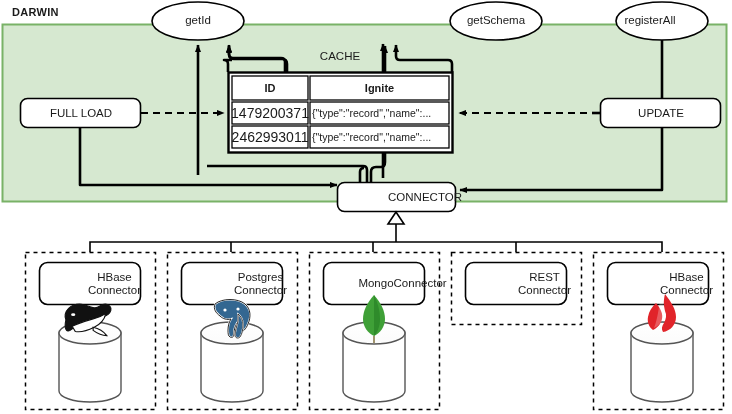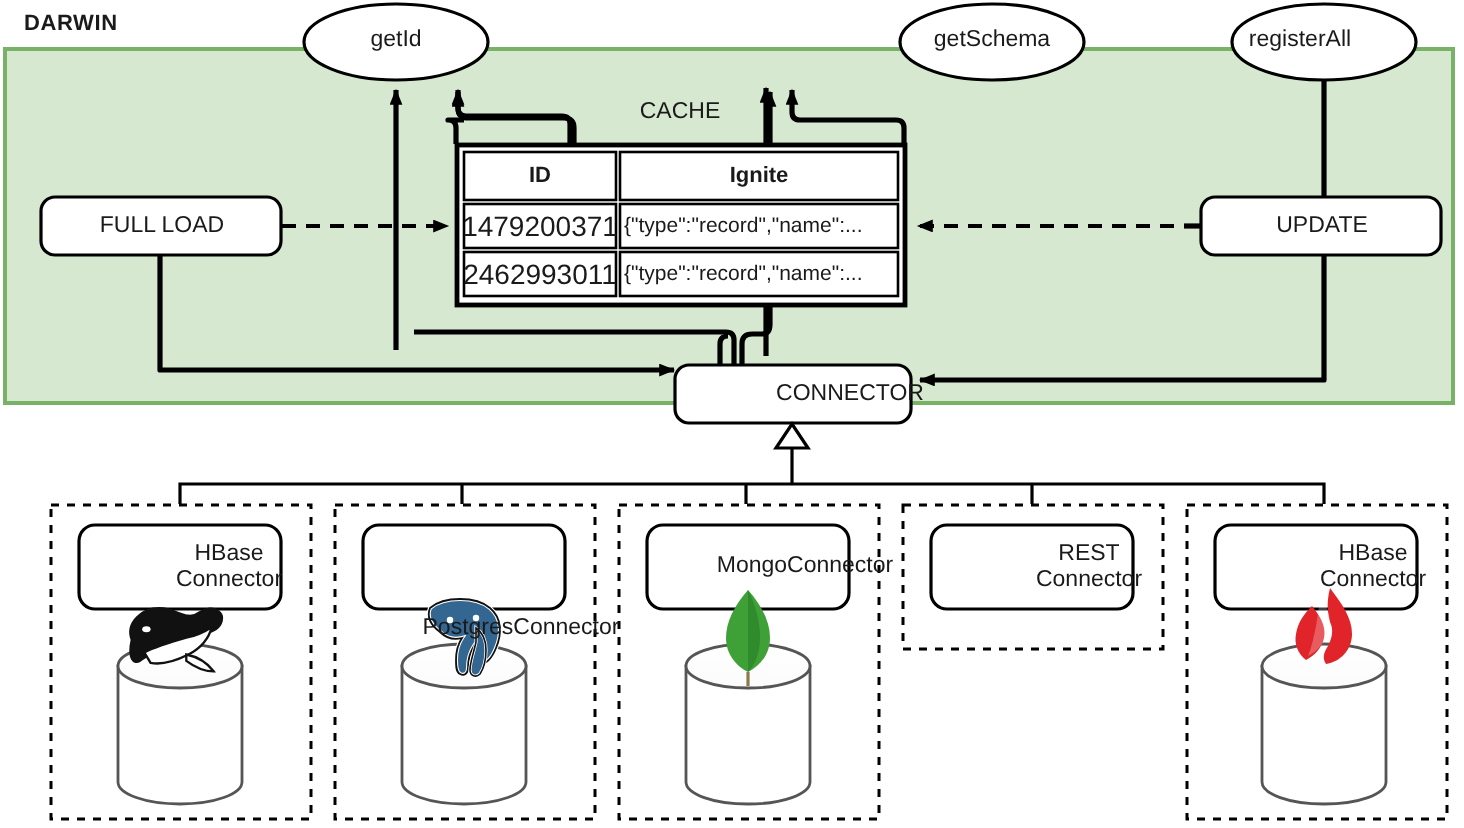--- a/index.html
+++ b/index.html
@@ -206,21 +206,21 @@
 
   <div class="lbl cell" style="left:232px;top:126px;width:76px;height:22px;">2462993011</div>
   <div class="lbl cell-mono" style="left:312px;top:126px;width:137px;height:22px;justify-content:flex-start;overflow:hidden;white-space:nowrap;">{"type":"record","name":...</div>
 
   <div class="lbl conn-lbl" style="left:338px;top:183px;width:118px;height:29px;">CONNECTOR</div>
 
   <div class="lbl conn-lbl" style="left:36px;top:263px;width:101px;height:42px;flex-direction:column;text-align:right;">
     <span>HBase</span>
     <span>Connector</span>
   </div>
-  <div class="lbl conn-lbl" style="left:182px;top:263px;width:101px;height:42px;flex-direction:row;margin-top:31px;">
+  <div class="lbl conn-lbl" style="left:182px;top:263px;width:101px;height:42px;flex-direction:column;">
     <span>Postgres</span>
     <span>Connector</span>
   </div>
   <div class="lbl conn-lbl" style="left:324px;top:263px;width:101px;height:42px;flex-direction:row;">
     <span>Mongo</span>
     <span>Connector</span>
   </div>
   <div class="lbl conn-lbl" style="left:466px;top:263px;width:101px;height:42px;flex-direction:column;">
     <span>REST</span>
     <span>Connector</span>

